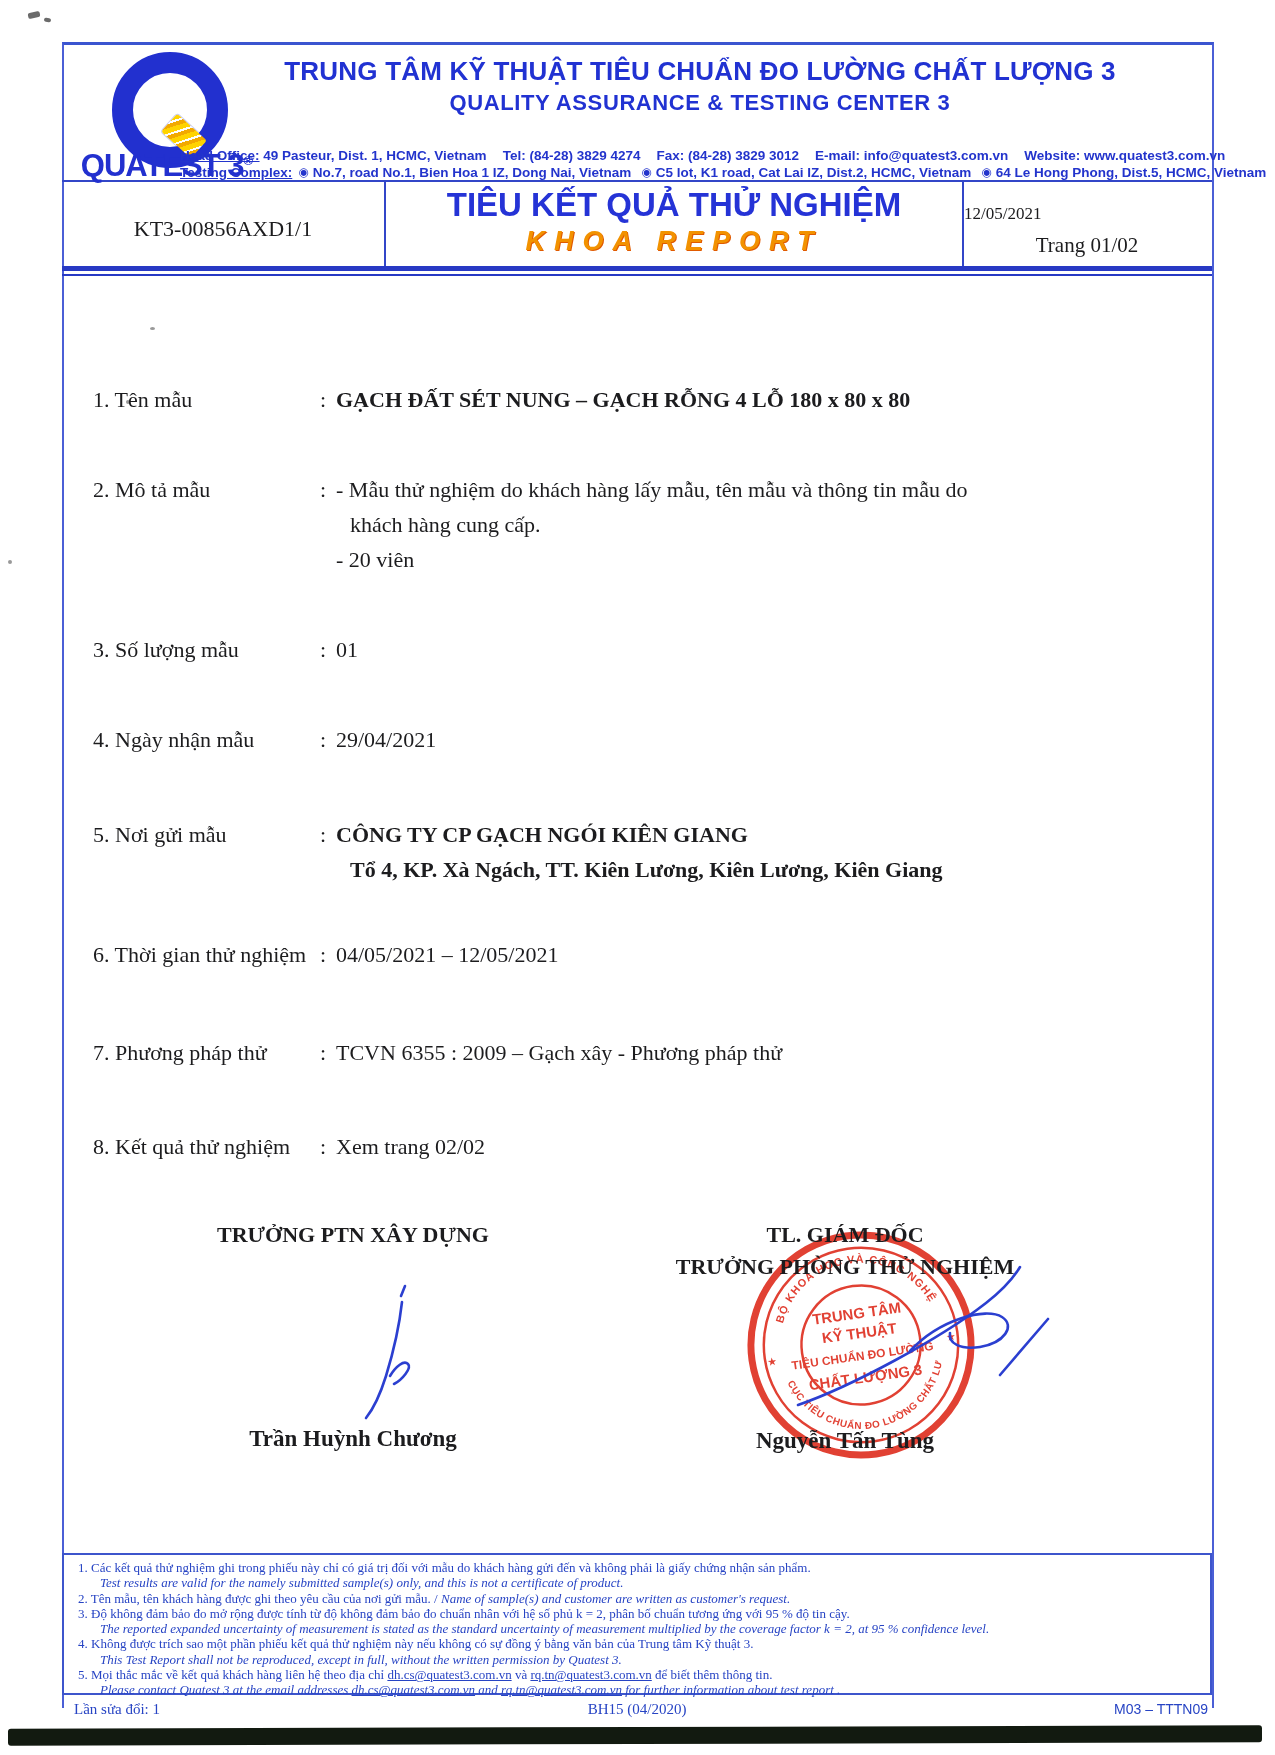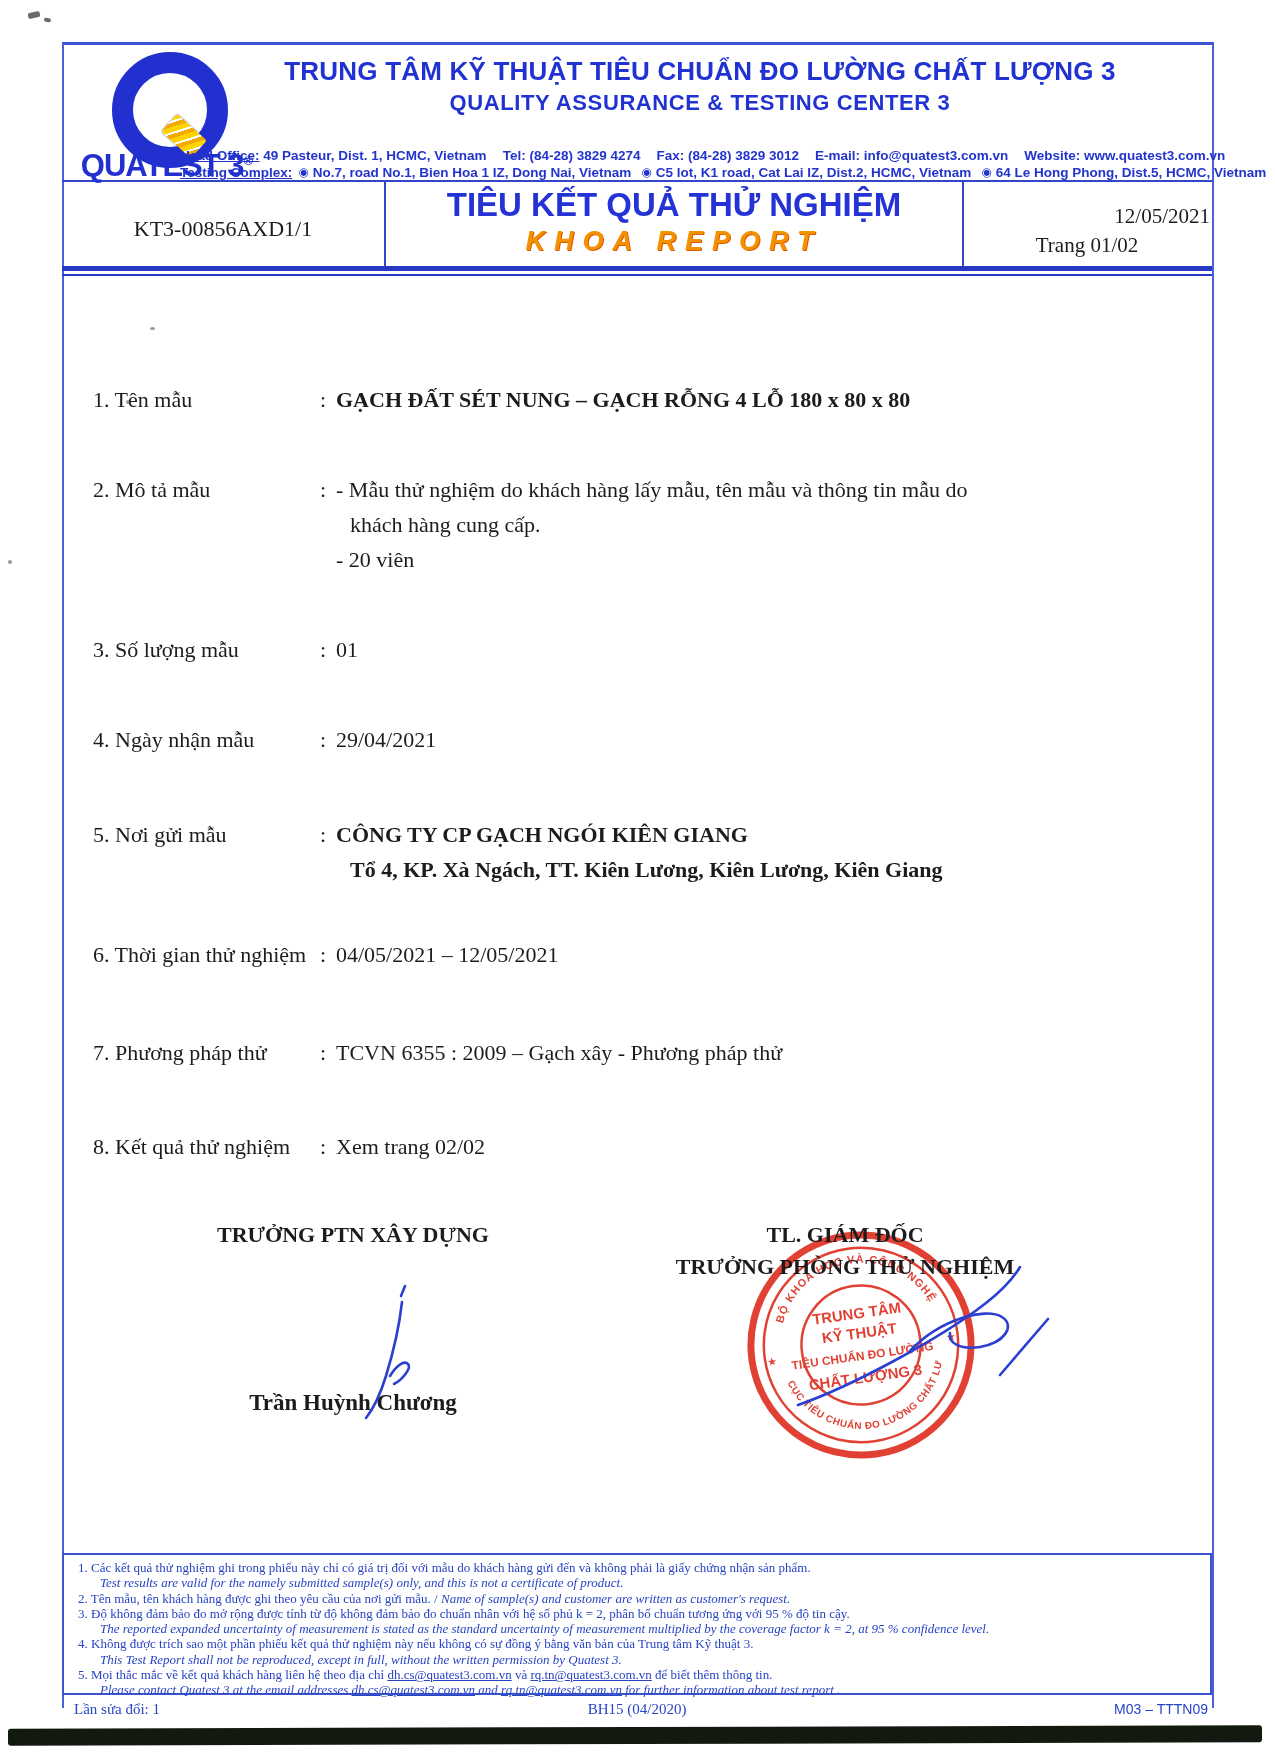--- a/index.html
+++ b/index.html
@@ -45,21 +45,21 @@
   .pin{margin:0 4px 0 10px;font-size:12px;}
   .pin.first{margin-left:6px;}
   
   .vline{position:absolute;width:0;border-left:2px solid #3246c8;}
   .report-no{position:absolute;left:62px;top:216px;width:322px;text-align:center;font-size:22px;}
   .title-vi{position:absolute;left:386px;top:186px;width:576px;text-align:center;
     font-family:"Liberation Sans","DejaVu Sans",sans-serif;font-weight:bold;font-size:33px;color:#2533d6;}
   .title-en{position:absolute;left:386px;top:226px;width:576px;text-align:center;
     font-family:"Liberation Sans","DejaVu Sans",sans-serif;font-weight:bold;font-style:italic;
     font-size:27px;color:#f29200;letter-spacing:9px;text-shadow:1px 1px 0 #e05a00;}
-  .title-date{position:absolute;left:964px;top:204px;width:246px;text-align:right;font-size:21px;}
+  .title-date{position:absolute;left:964px;top:204px;width:246px;text-align:left;font-size:17px;}
   .title-page{position:absolute;left:964px;top:233px;width:246px;text-align:center;font-size:21px;}
   .dblline-a{position:absolute;left:62px;top:266px;width:1150px;height:5px;background:#2739c4;}
   .dblline-b{position:absolute;left:62px;top:274px;width:1150px;height:2px;background:#2739c4;}
   
   .item{position:absolute;left:93px;width:1080px;font-size:22px;line-height:35px;}
   .item .lbl{position:absolute;left:0;top:0;}
   .item .col{position:absolute;left:227px;top:0;}
   .item .val{position:absolute;left:243px;top:0;width:820px;}
   .b{font-weight:bold;}
   .ind{padding-left:14px;}
@@ -211,21 +211,22 @@
     <path d="M52 22 C50 40 44 70 36 96 C31 112 24 128 16 138"></path>
     <path d="M40 96 C46 86 54 80 58 84 C62 88 52 100 44 104"></path>
     <path d="M55 6 L51 16"></path>
   </svg>
   <svg class="sigsvg" style="left:790px;top:1255px;" width="270" height="170" viewBox="0 0 270 170">
     <path d="M8 150 C60 132 150 84 196 48 C214 34 224 22 230 12"></path>
     <path d="M120 96 C150 64 196 52 212 62 C226 71 214 88 190 92 C170 95 158 88 160 78"></path>
     <path d="M210 120 L258 64"></path>
   </svg>
 
-  <div class="sig-name" style="left:93px;top:1390px;width:520px;text-align:center;">Trần Huỳnh Chương</div>
+  <div class="sig-name" style="left:93px;top:1426px;width:520px;text-align:center;">Trần Huỳnh Chương</div>
+  <div class="sig-name" style="left:585px;top:1428px;width:520px;text-align:center;">Nguyễn Tấn Tùng</div>
 
   <div class="notes">
     <div>1. Các kết quả thử nghiệm ghi trong phiếu này chỉ có giá trị đối với mẫu do khách hàng gửi đến và không phải là giấy chứng nhận sản phẩm.</div>
     <div class="note-en">Test results are valid for the namely submitted sample(s) only, and this is not a certificate of product.</div>
     <div><span>2. Tên mẫu, tên khách hàng được ghi theo yêu cầu của nơi gửi mẫu. / </span><span class="note-inline-en">Name of sample(s) and customer are written as customer's request.</span></div>
     <div>3. Độ không đảm bảo đo mở rộng được tính từ độ không đảm bảo đo chuẩn nhân với hệ số phủ k = 2, phân bố chuẩn tương ứng với 95 % độ tin cậy.</div>
     <div class="note-en">The reported expanded uncertainty of measurement is stated as the standard uncertainty of measurement multiplied by the coverage factor k = 2, at 95 % confidence level.</div>
     <div>4. Không được trích sao một phần phiếu kết quả thử nghiệm này nếu không có sự đồng ý bằng văn bản của Trung tâm Kỹ thuật 3.</div>
     <div class="note-en">This Test Report shall not be reproduced, except in full, without the written permission by Quatest 3.</div>
     <div>

